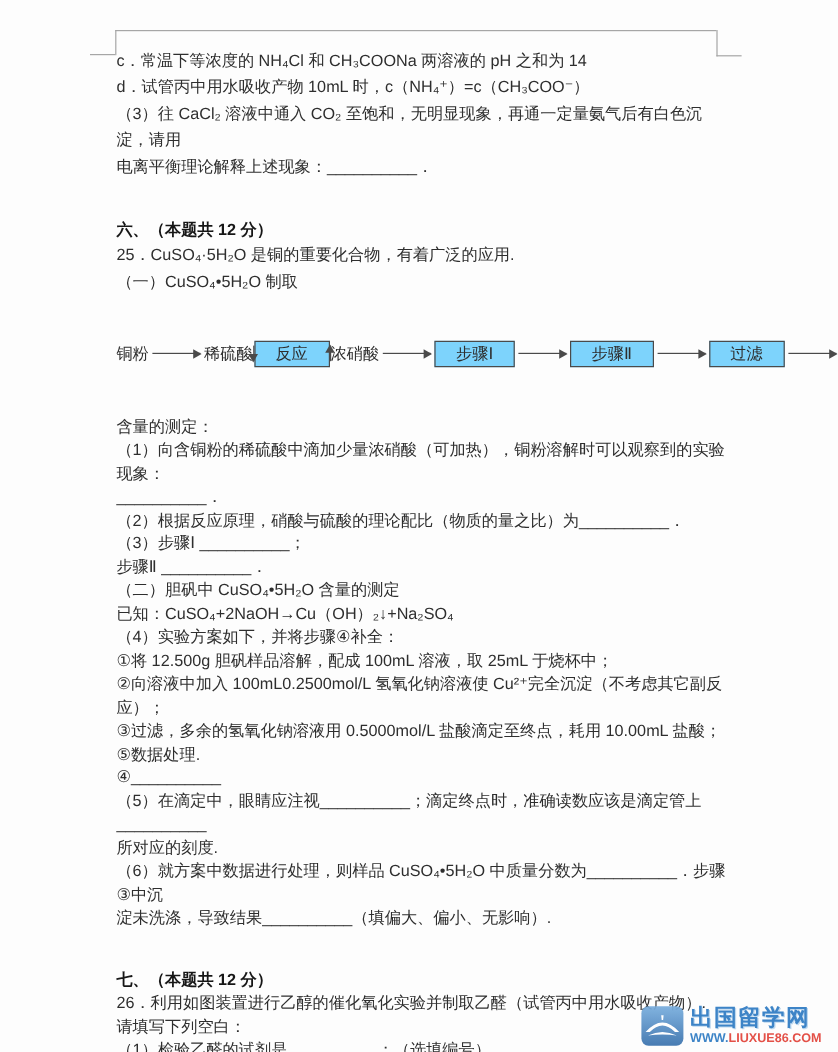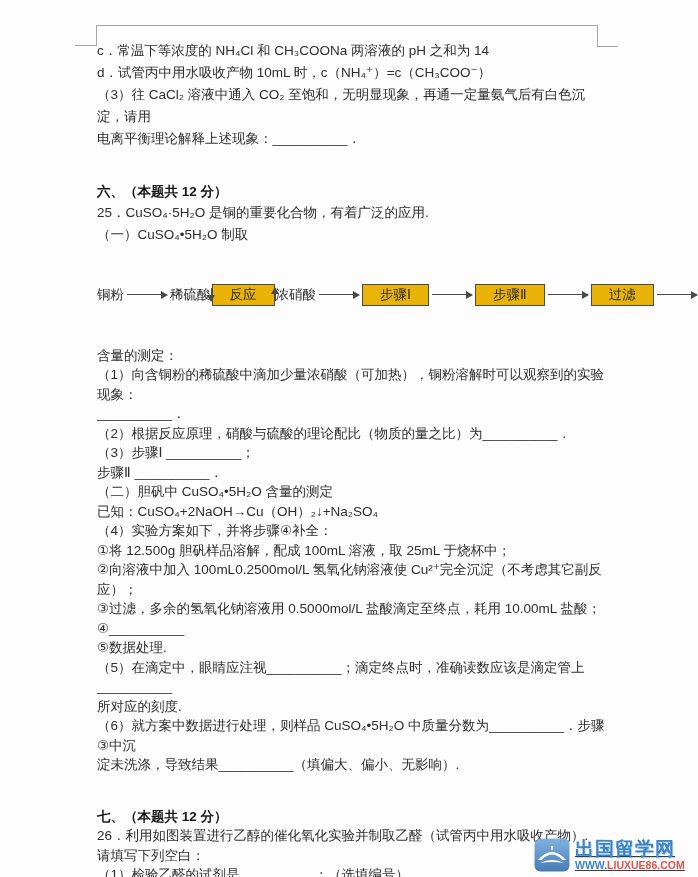--- a/index.html
+++ b/index.html
@@ -18,21 +18,21 @@
   .ln{line-height:22px;white-space:pre-wrap;}
   .sec .ln{line-height:19.5px;}
   .heading{font-weight:bold;color:#161616;line-height:22px;}
   .gap-top{margin-top:32px;}
 
   
   .flow{margin:6px 0 8px 0;height:86px;display:flex;align-items:center;}
   .flow-row{display:flex;align-items:center;}
   .fbox{
     border:1px solid #4a4a4a;padding:1px 17px;font-size:13.5px;
-    background:#eab308;white-space:nowrap;line-height:18px;
+    background:#7dd3fc;white-space:nowrap;line-height:18px;
   }
   .flabel{white-space:nowrap;font-size:13.5px;line-height:16px;}
   .harrow{position:relative;width:40px;height:1px;background:#4a4a4a;margin:0 3px;flex:none;}
   .harrow::after{
     content:"";position:absolute;right:-1px;top:-3.5px;
     border-left:7px solid #4a4a4a;border-top:4px solid transparent;border-bottom:4px solid transparent;
   }
   .flow-col{display:flex;flex-direction:row;align-items:center;flex:none;}
   .varrow{position:relative;width:1px;height:13px;background:#4a4a4a;margin:1px 0;}
   .varrow.down::after{
@@ -46,21 +46,21 @@
 
   
   .opts{display:flex;gap:32px;line-height:19.5px;}
 
   
   .watermark{
     position:absolute;right:2px;bottom:2px;width:162px;height:40px;
     display:flex;align-items:center;gap:5px;opacity:.93;
   }
   .wm-logo{width:36px;height:34px;flex:none;}
-  .wm-text{display:flex;flex-direction:column;line-height:1;text-decoration:underline;}
+  .wm-text{display:flex;flex-direction:column;line-height:1;}
   .wm-name{
     font-size:19px;font-weight:bold;color:#2f7bc3;letter-spacing:1px;
     text-shadow:1px 1px 0 #bcd7ee;white-space:nowrap;
   }
   .wm-url{font-size:10.5px;font-weight:bold;margin-top:2px;white-space:nowrap;}
   .wm-url .blue{color:#2f7bc3;margin-top:28px;}
   .wm-url .red{color:#e2433a;}
 </style>
 </head>
 <body>
@@ -112,22 +112,22 @@
     <div class="ln">__________．</div>
     <div class="ln">（2）根据反应原理，硝酸与硫酸的理论配比（物质的量之比）为__________．</div>
     <div class="ln">（3）步骤Ⅰ __________；</div>
     <div class="ln">步骤Ⅱ __________．</div>
     <div class="ln">（二）胆矾中 CuSO₄•5H₂O 含量的测定</div>
     <div class="ln">已知：CuSO₄+2NaOH→Cu（OH）₂↓+Na₂SO₄</div>
     <div class="ln">（4）实验方案如下，并将步骤④补全：</div>
     <div class="ln">①将 12.500g 胆矾样品溶解，配成 100mL 溶液，取 25mL 于烧杯中；</div>
     <div class="ln">②向溶液中加入 100mL0.2500mol/L 氢氧化钠溶液使 Cu²⁺完全沉淀（不考虑其它副反应）；</div>
     <div class="ln">③过滤，多余的氢氧化钠溶液用 0.5000mol/L 盐酸滴定至终点，耗用 10.00mL 盐酸；</div>
+    <div class="ln">⑤数据处理.</div>
     <div class="ln">④__________</div>
-    <div class="ln">⑤数据处理.</div>
     <div class="ln">（5）在滴定中，眼睛应注视__________；滴定终点时，准确读数应该是滴定管上__________</div>
     <div class="ln">所对应的刻度.</div>
     <div class="ln">（6）就方案中数据进行处理，则样品 CuSO₄•5H₂O 中质量分数为__________．步骤③中沉</div>
     <div class="ln">淀未洗涤，导致结果__________（填偏大、偏小、无影响）.</div>
   </div>
 
   <div class="sec">
     <div class="ln heading gap-top">七、（本题共 12 分）</div>
     <div class="ln">26．利用如图装置进行乙醇的催化氧化实验并制取乙醛（试管丙中用水吸收产物）.</div>
     <div class="ln">请填写下列空白：</div>

